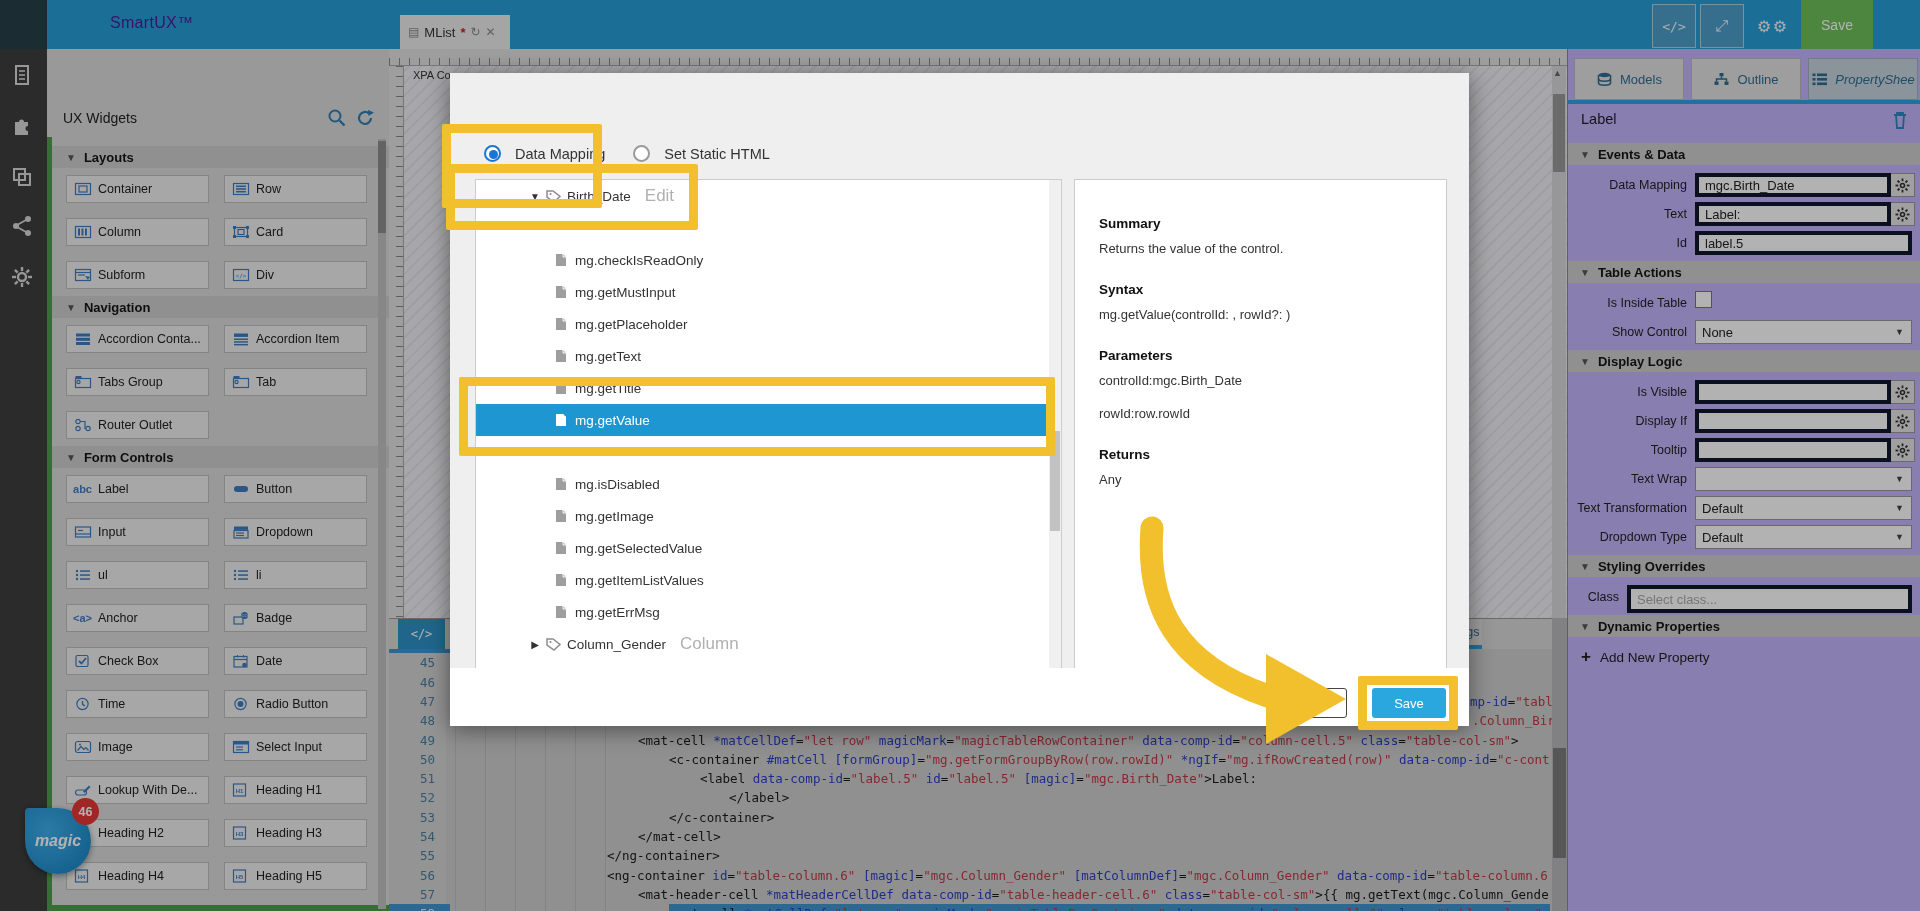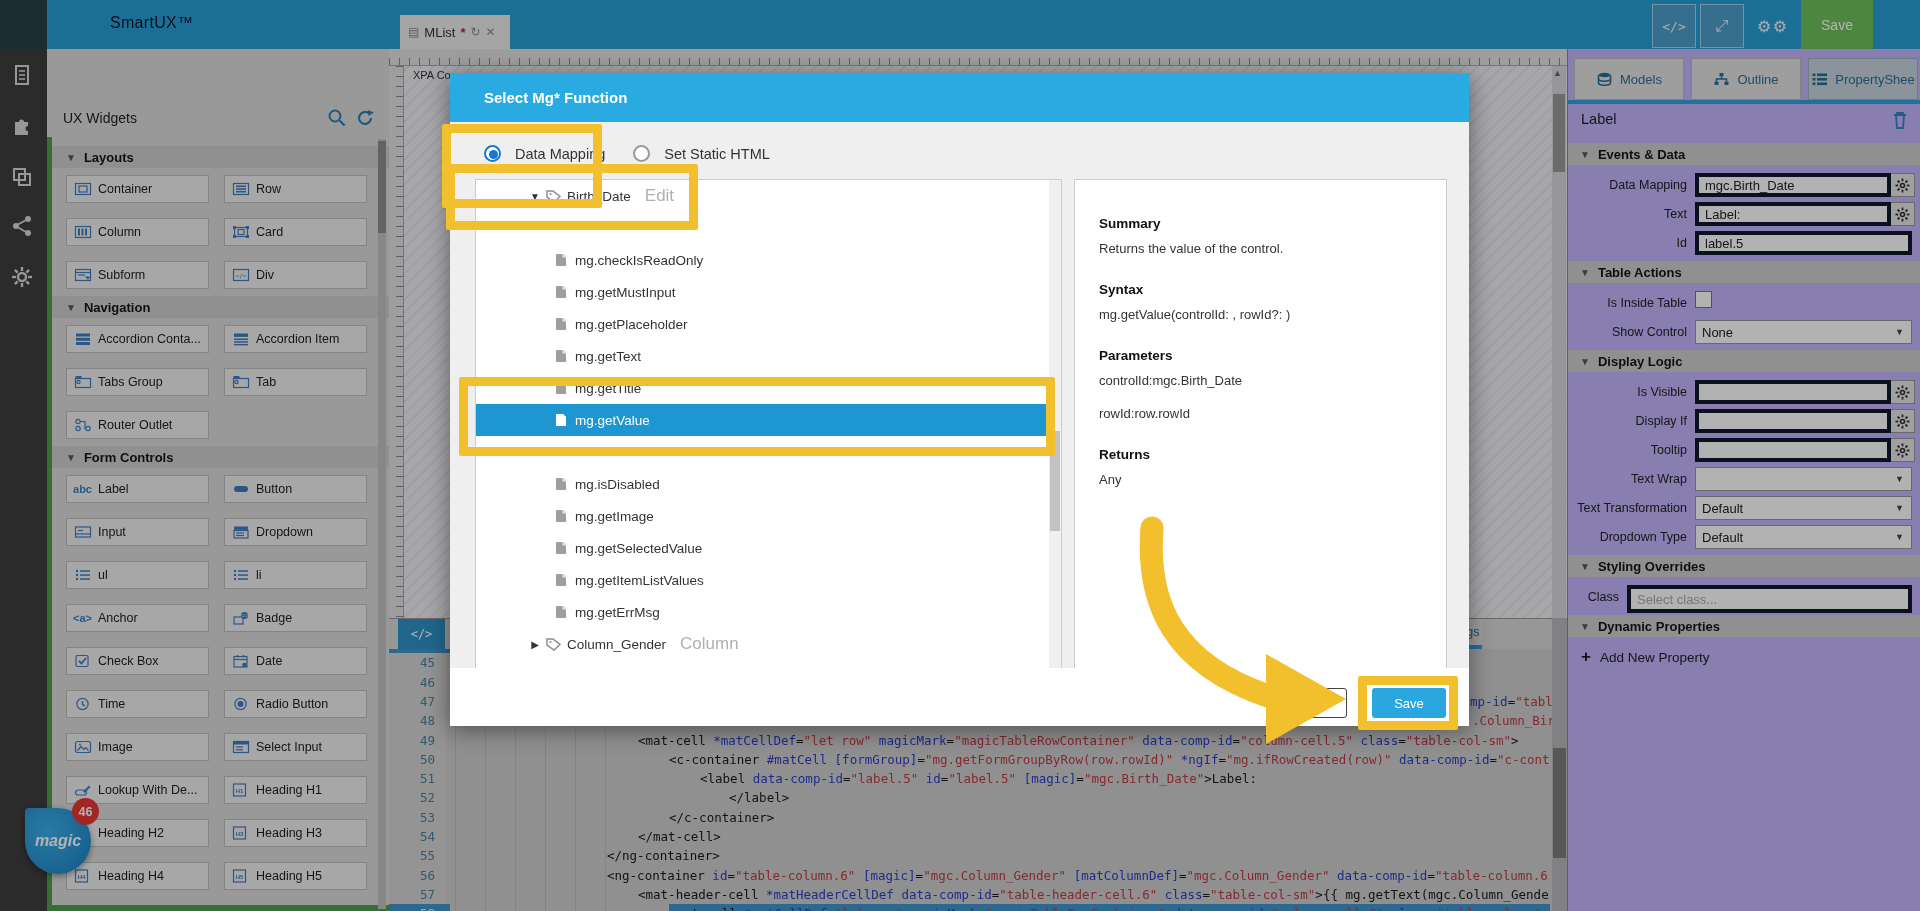--- a/index.html
+++ b/index.html
@@ -2,21 +2,21 @@
 <html><head>
 <meta charset="utf-8">
 <style>
   html,body{margin:0;padding:0;background:#555;}
   #stage{position:relative;width:1920px;height:911px;overflow:hidden;
          font-family:"Liberation Sans",sans-serif;background:#cfd0d6;}
   #stage *{box-sizing:border-box;}
   .abs{position:absolute;}
   
   #topbar{left:47px;top:0;width:1873px;height:49px;background:#28a0d8;color:#fff;}
-  #brand{left:63px;top:14px;font-size:16px;letter-spacing:.3px;color:#0f172a;}
+  #brand{left:63px;top:14px;font-size:16px;letter-spacing:.3px;color:#4c1d95;}
   #doc-tab{left:353px;top:15px;width:110px;height:34px;background:#ececec;color:#333;
            display:flex;align-items:center;gap:5px;padding:0 8px;font-size:13px;}
   .dirty{color:#c22;font-weight:bold;}
   .tabicn{color:#8a8a8a;font-size:12px;}
   .tbtn{top:4px;width:44px;height:44px;display:flex;align-items:center;justify-content:center;color:#eef7fc;}
   .tbtn.framed{background:#4e9fcb;border:1px solid #a8d4ea;}
   #save-top{left:1801px;top:0;width:72px;height:49px;background:#6fc05a;color:#fff;border:none;
             font-size:14px;display:flex;align-items:center;justify-content:center;}
   
   #rail{left:0;top:0;width:47px;height:911px;background:#3e3e3e;}
@@ -71,21 +71,21 @@
   .cl.sel .numbg{position:absolute;left:0;top:0;width:61px;height:19px;background:#3f96ce;}
   .cl.sel .num{color:#eaf4fb;z-index:1;}
   .tk-a{color:#2b3ec8;} .tk-s{color:#c03a45;} .tk-t{color:#1a1a1a;}
   #codescroll{left:1552px;top:618px;width:15px;height:293px;background:#b9b9bd;}
   #codescroll div{position:absolute;left:1px;top:130px;width:13px;height:110px;background:#7d7d7d;}
   
   #props{left:1567px;top:49px;width:353px;height:862px;background:#c4b5fd;border-left:1px solid #888;}
   #ptabs{left:6px;top:9px;width:344px;height:42px;display:flex;gap:7px;position:absolute;}
   .ptab{flex:1;background:#e2e2e2;border:1px solid #bbb;color:#2e6e95;font-size:13px;
         display:flex;align-items:center;justify-content:center;gap:7px;}
-  .ptab.active{background:#c7d5de;border-color:#9db3c0;}
+  .ptab.active{background:#c7d5de;border-color:#9db3c0;font-style:italic;}
   .ptab .pic{width:17px;height:15px;}
   #punder{left:0;top:51px;width:353px;height:4px;background:#2fa3e2;position:absolute;}
   #ptitle{left:13px;top:62px;font-size:14.5px;color:#1d1d1d;position:absolute;}
   #ptrash{left:324px;top:62px;width:16px;height:18px;color:#2e86c4;position:absolute;}
   #psections{left:0;top:88px;width:353px;position:absolute;padding:0 9px;}
   .prop-sec-h{height:22px;margin:6px -9px 8px;background:#cfcfcf;color:#151515;font-weight:bold;
         font-size:13px;display:flex;align-items:center;gap:8px;padding-left:12px;}
   .prow{display:flex;align-items:center;margin-bottom:5px;min-height:24px;}
   .prow .lbl{width:118px;text-align:right;padding-right:8px;font-size:12.5px;color:#222;flex:0 0 118px;}
   .prow .ctl{flex:1;display:flex;align-items:stretch;height:24px;}
@@ -907,21 +907,20 @@
   </div>
 
   <div id="magic" class="abs">
       <span>magic</span>
     </div>
   <div id="badge" class="abs">46</div>
 
   <div id="dim" class="abs"></div>
 
   <div id="modal" class="abs">
-    <div id="mhdr" class="abs">Select Mg* Function</div>
     <div class="radio-row">
       <span class="rad on"></span>
       <span>Data Mapping</span>
       <span class="rad" style="margin-left:14px"></span>
       <span>Set Static HTML</span>
     </div>
     <div id="tree" class="abs">
       <div id="treerows">
           <div class="trow">
             <span class="car">▼</span>

